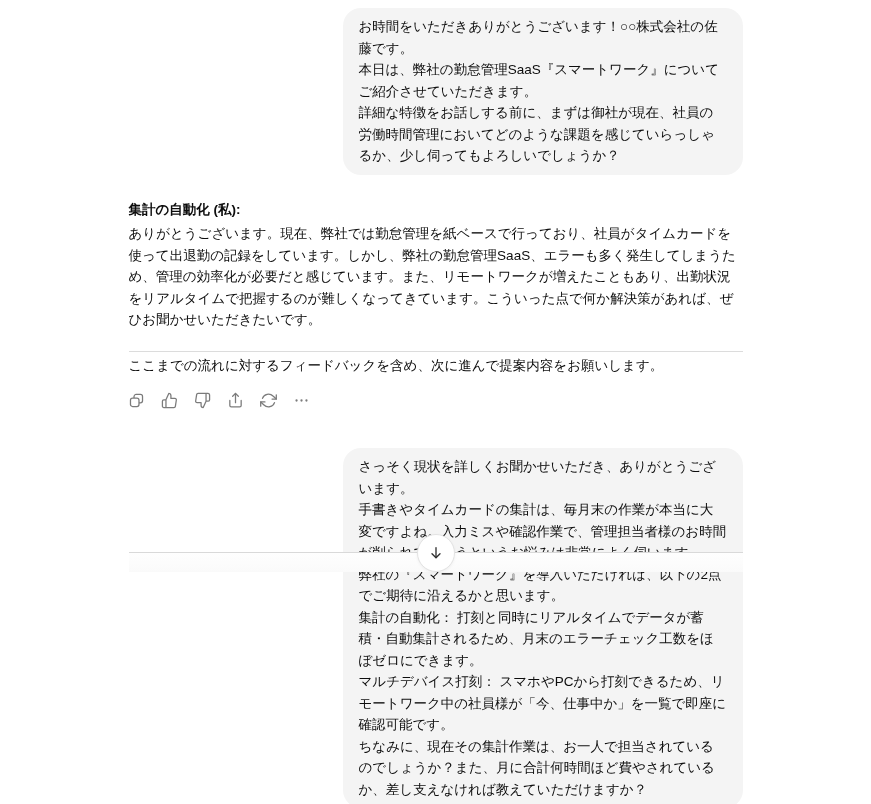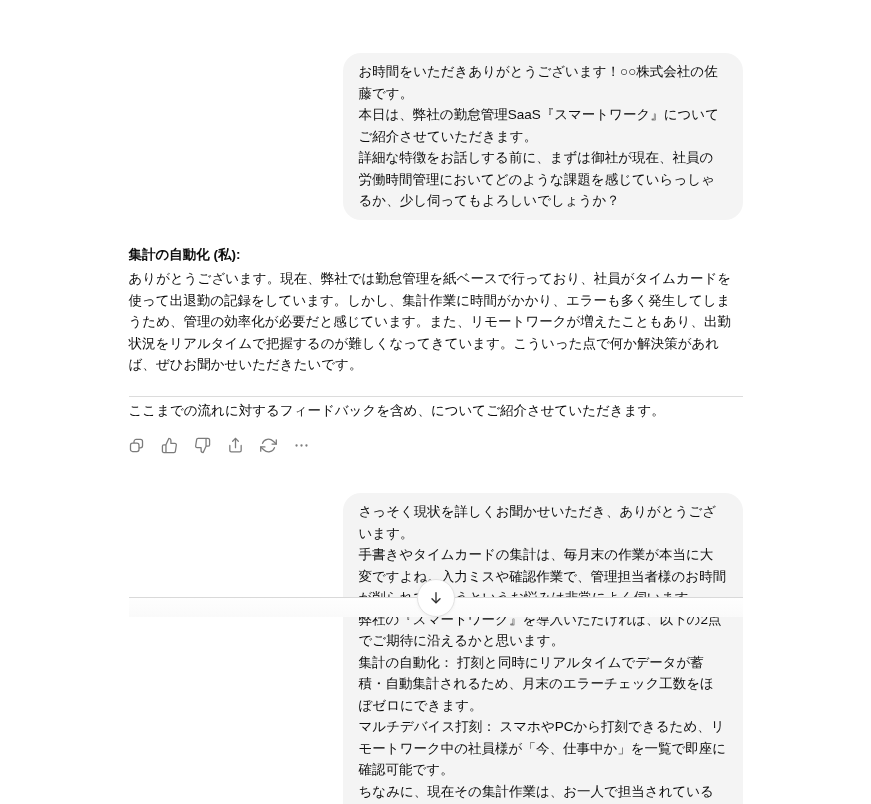--- a/index.html
+++ b/index.html
@@ -6,21 +6,21 @@
   html, body { margin: 0; padding: 0; }
   body {
     width: 871px; height: 804px;
     background: #ffffff;
     overflow: hidden;
     font-family: "Liberation Sans", "DejaVu Sans", sans-serif;
     color: #0d0d0d;
     font-size: 13.5px;
     line-height: 21.5px;
   }
-  .page { position: relative; width: 871px; height: 572px; margin-top: 45px; }
+  .page { position: relative; width: 871px; height: 572px; }
   .column { width: 614px; margin: 0 auto; padding-top: 8px; }
 
   .row-user { display: flex; justify-content: flex-end; }
   .bubble {
     background: #f4f4f4;
     border-radius: 18px;
     padding: 8px 16px;
     max-width: 400px;
     white-space: pre-line;
   }
@@ -76,23 +76,23 @@
   <div class="column">
 
     <div class="row-user">
       <div class="bubble">お時間をいただきありがとうございます！○○株式会社の佐藤です。
 本日は、弊社の勤怠管理SaaS『スマートワーク』についてご紹介させていただきます。
 詳細な特徴をお話しする前に、まずは御社が現在、社員の労働時間管理においてどのような課題を感じていらっしゃるか、少し伺ってもよろしいでしょうか？</div>
     </div>
 
     <div class="assistant">
       <p class="speaker">集計の自動化 (私):</p>
-      <p class="body">ありがとうございます。現在、弊社では勤怠管理を紙ベースで行っており、社員がタイムカードを使って出退勤の記録をしています。しかし、集計作業に時間がかかり、エラーも多く発生してしまうため、管理の効率化が必要だと感じています。また、リモートワークが増えたこともあり、出勤状況をリアルタイムで把握するのが難しくなってきています。こういった点で何か解決策があれば、ぜひお聞かせいただきたいです。</p>
+      <p class="body">ありがとうございます。現在、弊社では勤怠管理を紙ベースで行っており、社員がタイムカードを使って出退勤の記録をしています。しかし、弊社の勤怠管理SaaS、エラーも多く発生してしまうため、管理の効率化が必要だと感じています。また、リモートワークが増えたこともあり、出勤状況をリアルタイムで把握するのが難しくなってきています。こういった点で何か解決策があれば、ぜひお聞かせいただきたいです。</p>
       <hr class="divider">
-      <p class="body followup">ここまでの流れに対するフィードバックを含め、についてご紹介させていただきます。</p>
+      <p class="body followup">ここまでの流れに対するフィードバックを含め、次に進んで提案内容をお願いします。</p>
 
       <div class="actions">
         <button class="action-btn">
           <span>
             <svg viewBox="0 0 24 24" fill="none" stroke="currentColor" stroke-width="1.8" stroke-linecap="round" stroke-linejoin="round" width="17" height="17">
               <rect x="8.5" y="3.5" width="12" height="12" rx="3"></rect>
               <rect x="3.5" y="8.5" width="12" height="12" rx="3" fill="#ffffff"></rect>
             </svg>
           </span>
         </button>

